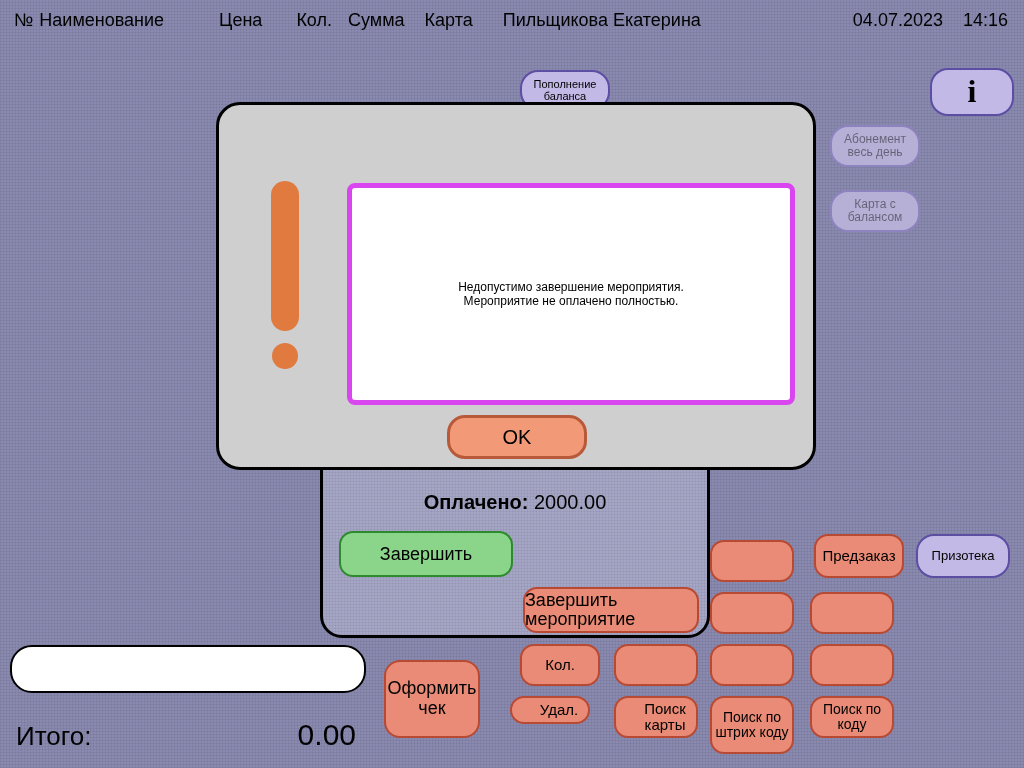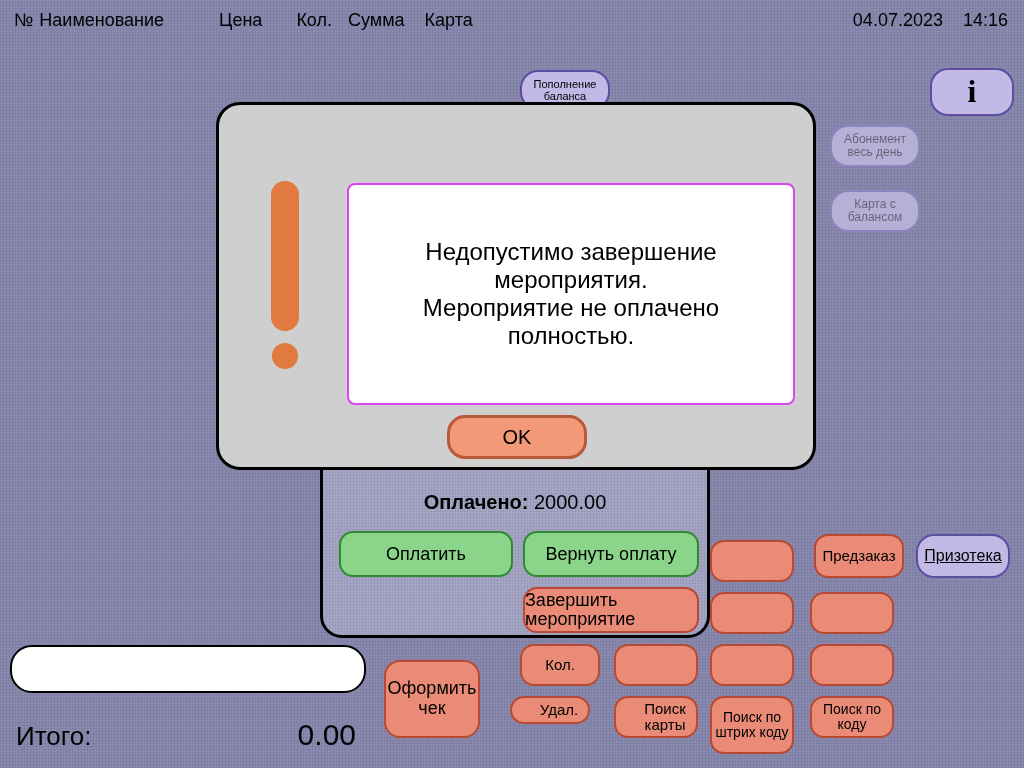--- a/index.html
+++ b/index.html
@@ -53,21 +53,21 @@
     #btn-bar      { left:710px; top:696px; width:84px; height:58px; font-size:14px; }
     #btn-code     { left:810px; top:696px; width:84px; height:42px; font-size:14px; }
     #btn-bl1      { left:614px; top:644px; width:84px; height:42px; }
     #btn-bl2      { left:710px; top:644px; width:84px; height:42px; }
     #btn-bl3      { left:810px; top:644px; width:84px; height:42px; }
     #btn-bl4      { left:614px; top:592px; width:84px; height:42px; }
     #btn-bl5      { left:710px; top:592px; width:84px; height:42px; }
     #btn-bl6      { left:810px; top:592px; width:84px; height:42px; }
     #btn-bl7      { left:710px; top:540px; width:84px; height:42px; }
     #btn-preord   { left:814px; top:534px; width:90px; height:44px; font-size:15px; }
-    #btn-prizo    { left:916px; top:534px; width:94px; height:44px; font-size:16px;text-decoration:underline; }
+    #btn-prizo    { left:916px; top:534px; width:94px; height:44px; font-size:13px; }
 
     
     .panel {
       position:absolute; left:320px; top:104px; width:390px; height:534px;
       background:#a5a5c6;
       background-image:
         repeating-linear-gradient(0deg, rgba(0,0,0,.05) 0 1px, transparent 1px 3px),
         repeating-linear-gradient(90deg, rgba(0,0,0,.05) 0 1px, transparent 1px 3px);
       border:3px solid #000; border-radius:22px;
     }
@@ -91,41 +91,42 @@
       background:#cfcfcf; border:3px solid #000; border-radius:24px;
     }
     .dialog .excl {
       position:absolute; left:44px; top:76px; width:44px; height:188px;
       display:flex; flex-direction:column; align-items:center;
     }
     .excl .bar { width:28px; height:150px; background:#e07a3f; border-radius:14px; }
     .excl .dot { width:26px; height:26px; background:#e07a3f; border-radius:50%; margin-top:12px; }
     .dialog .msg {
       position:absolute; left:128px; top:78px; width:448px; height:222px;
-      background:#fff; border:2px solid #d946ef; border-radius:8px;
+      background:#fff; border:5px solid #d946ef; border-radius:8px;
       display:flex; align-items:center; justify-content:center; text-align:center;
-      font-size:24px; padding:20px; white-space:pre-line;
+      font-size:12px; padding:20px; white-space:pre-line;
     }
     .dialog .ok {
       position:absolute; left:228px; top:310px; width:140px; height:44px;
       background:#f29977; border:3px solid #b85a3a; border-radius:18px;
       display:flex; align-items:center; justify-content:center; font-size:20px;
     }
   </style>
 </head>
 <body>
 
 <div class="hdr">
   <span class="pad"></span>
   <span class="c1">№</span>
   <span class="c1" style="margin-left:6px">Наименование</span>
   <span class="c2">Цена</span>
   <span class="c3">Кол.</span>
   <span class="c4">Сумма</span>
   <span class="c5">Карта</span>
+  <span class="c6">Пильщикова Екатерина</span>
   <span class="sp"></span>
   <span class="c7">04.07.2023</span>
   <span class="c8">14:16</span>
 </div>
 
 <div id="btn-topup" class="btn purple">Пополнение баланса</div>
 <div id="btn-info" class="btn purple">i</div>
 <div id="btn-mikids" class="btn purple-mute">Mi kids</div>
 <div id="btn-aboday" class="btn purple-mute">Абонемент весь день</div>
 <div id="btn-cardbal" class="btn purple-mute">Карта с балансом</div>
@@ -156,22 +157,21 @@
 
 <div class="panel">
   <div class="panel-title">Мероприятие</div>
   <div class="panel-close">
     <span>✕</span>
   </div>
   <div class="paid-row">
     <span class="lbl">Оплачено:</span>
     <span>2000.00</span>
   </div>
-  <div id="p-pay" class="pbtn green">Оплатить</div>
-  <div id="p-refund" class="pbtn green">Вернуть оплату</div>
+  <div id="p-pay" class="pbtn green">Завершить</div>
   <div id="p-close" class="pbtn red">Завершить мероприятие</div>
 </div>
 
 <div class="dialog">
   <div class="excl">
     <div class="bar"></div>
       <div class="dot"></div>
   </div>
   <div class="msg">Недопустимо завершение мероприятия.
 Мероприятие не оплачено полностью.</div>

